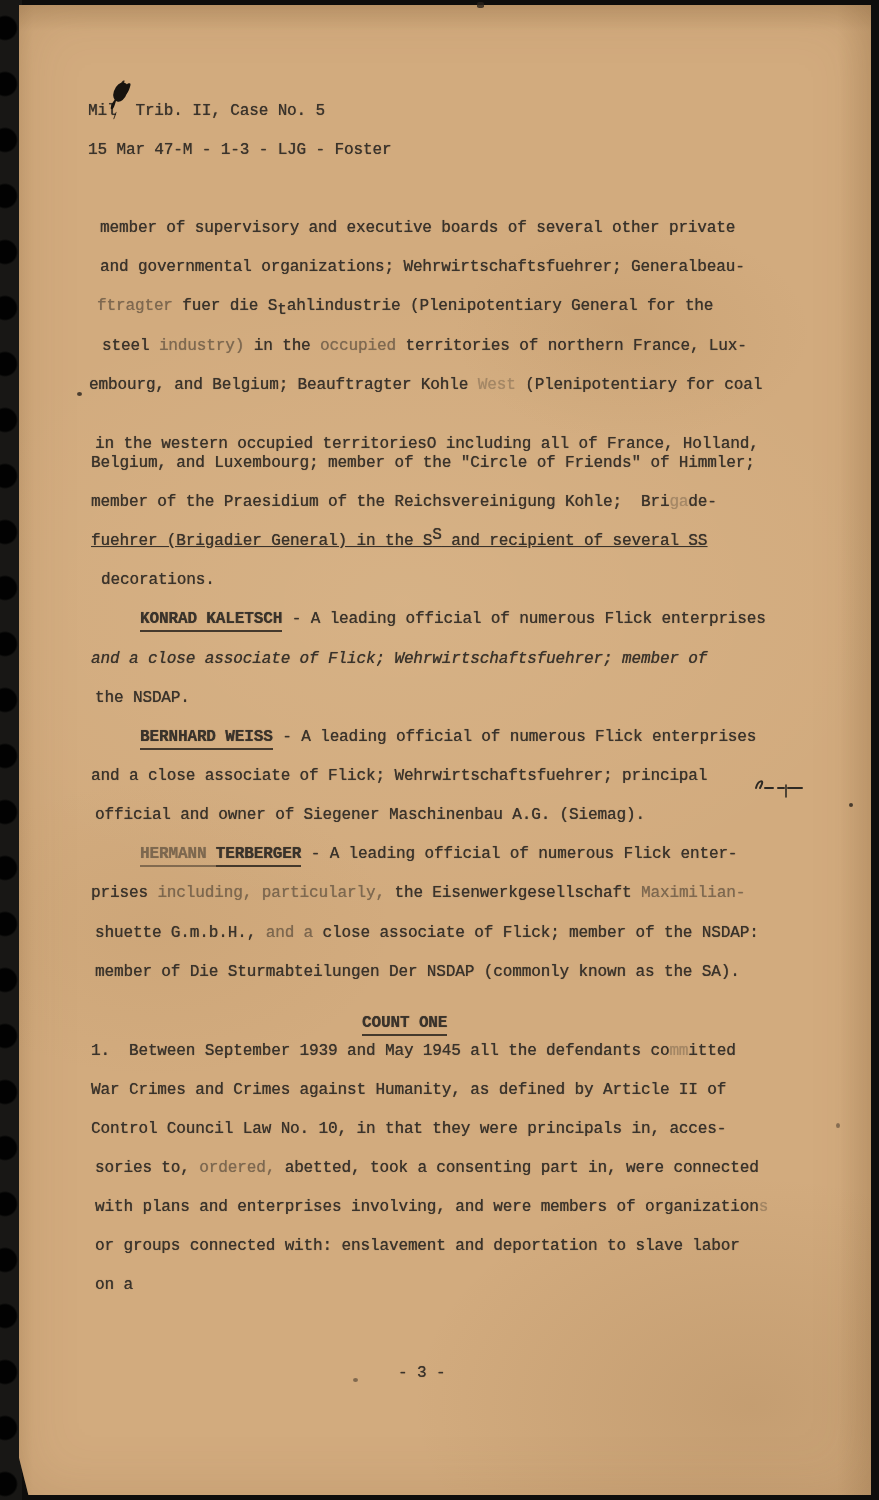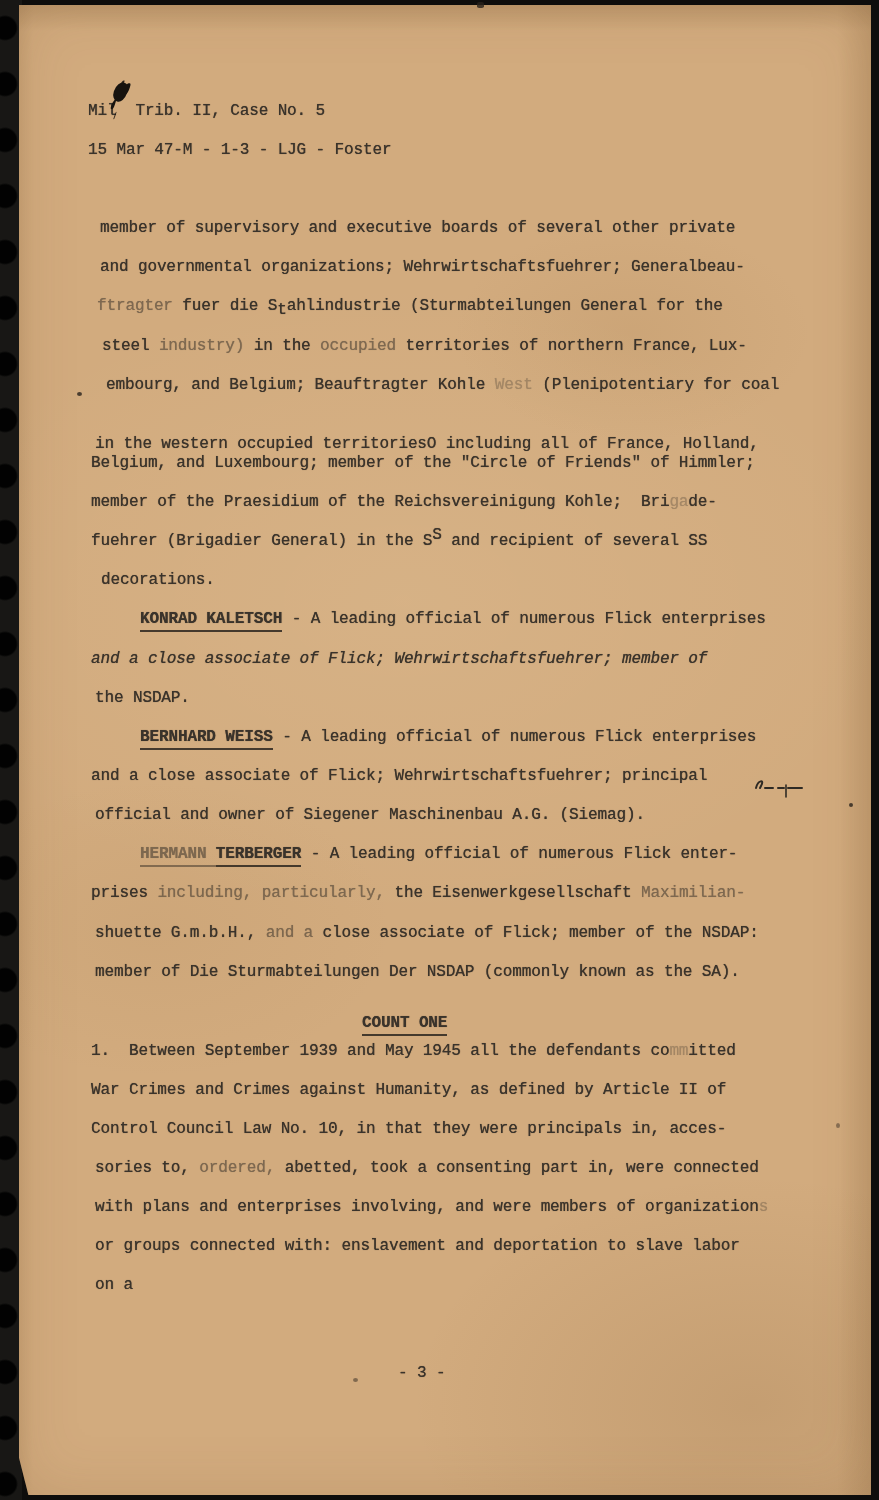--- a/index.html
+++ b/index.html
@@ -59,27 +59,27 @@
 
 <div class="screen">
   <div class="binding"></div>
   <div class="paper"></div>
 
   <div id="text-layer">
       <div class="tline" style="left: 88px; top: 101px;"><span>Mil  Trib. II, Case No. 5</span></div>
       <div class="tline" style="left: 88px; top: 140px;"><span>15 Mar 47-M - 1-3 - LJG - Foster</span></div>
       <div class="tline" style="left: 100px; top: 218px;"><span>member of supervisory and executive boards of several other private</span></div>
       <div class="tline" style="left: 100px; top: 257px;"><span>and governmental organizations; Wehrwirtschaftsfuehrer; Generalbeau-</span></div>
-      <div class="tline" style="left: 97px; top: 296px;"><span class="semi">ftragter </span><span>fuer die S</span><span class="sub">t</span><span>ahlindustrie (Sturmabteilungen General for the</span></div>
+      <div class="tline" style="left: 97px; top: 296px;"><span class="semi">ftragter </span><span>fuer die S</span><span class="sub">t</span><span>ahlindustrie (Plenipotentiary General for the</span></div>
       <div class="tline" style="left: 102px; top: 336px;"><span>steel </span><span class="semi">industry)</span><span> in the </span><span class="semi">occupied</span><span> territories of northern France, Lux-</span></div>
-      <div class="tline" style="left: 106px; top: 375px;"><span>embourg, and Belgium; Beauftragter Kohle </span><span class="faint">West</span><span> (Plenipotentiary for coal</span></div>
+      <div class="tline" style="left: 89px; top: 375px;"><span>embourg, and Belgium; Beauftragter Kohle </span><span class="faint">West</span><span> (Plenipotentiary for coal</span></div>
       <div class="tline" style="left: 95px; top: 414px; margin-top: 20px;"><span>in the western occupied territoriesO including all of France, Holland,</span></div>
       <div class="tline" style="left: 91px; top: 453px;"><span>Belgium, and Luxembourg; member of the "Circle of Friends" of Himmler;</span></div>
       <div class="tline" style="left: 91px; top: 492px;"><span>member of the Praesidium of the Reichsvereinigung Kohle;  Bri</span><span class="faint">ga</span><span>de-</span></div>
-      <div class="tline" style="left: 91px; top: 531px;"><span>fuehrer (Brigadier General) in the S</span><span class="sup">S</span><span> and recipient of several SS</span></div>
+      <div class="tline" style="left: 91px; top: 531px; text-decoration: underline;"><span>fuehrer (Brigadier General) in the S</span><span class="sup">S</span><span> and recipient of several SS</span></div>
       <div class="tline" style="left: 101px; top: 570px;"><span>decorations.</span></div>
       <div class="tline" style="left: 140px; top: 609px;"><span class="u">KONRAD KALETSCH</span><span> - A leading official of numerous Flick enterprises</span></div>
       <div class="tline" style="left: 91px; top: 649px; font-style: italic;"><span>and a close associate of Flick; Wehrwirtschaftsfuehrer; member of</span></div>
       <div class="tline" style="left: 95px; top: 688px;"><span>the NSDAP.</span></div>
       <div class="tline" style="left: 140px; top: 727px;"><span class="u">BERNHARD WEISS</span><span> - A leading official of numerous Flick enterprises</span></div>
       <div class="tline" style="left: 91px; top: 766px;"><span>and a close associate of Flick; Wehrwirtschaftsfuehrer; principal</span></div>
       <div class="tline" style="left: 95px; top: 805px;"><span>official and owner of Siegener Maschinenbau A.G. (Siemag).</span></div>
       <div class="tline" style="left: 140px; top: 844px;"><span class="u semi">HERMANN </span><span class="u">TERBERGER</span><span> - A leading official of numerous Flick enter-</span></div>
       <div class="tline" style="left: 91px; top: 883px; text-align: center;"><span>prises </span><span class="semi">including, particularly,</span><span> the Eisenwerkgesellschaft </span><span class="semi">Maximilian-</span></div>
       <div class="tline" style="left: 95px; top: 923px;"><span>shuette G.m.b.H., </span><span class="semi">and a</span><span> close associate of Flick; member of the NSDAP:</span></div>

